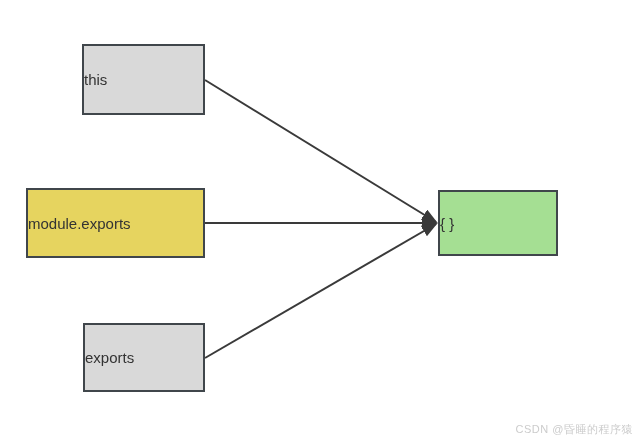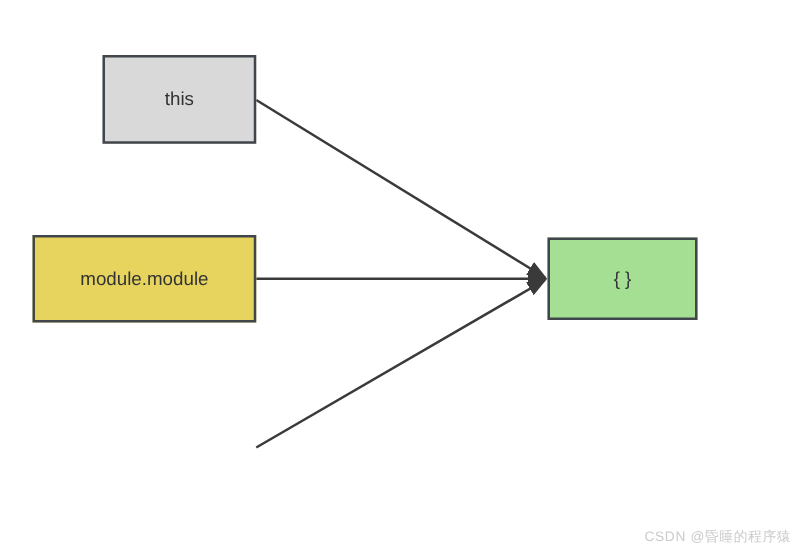--- a/index.html
+++ b/index.html
@@ -22,21 +22,20 @@
     width: 636px;
     height: 442px;
     pointer-events: none;
   }
   .node {
     position: absolute;
     box-sizing: border-box;
     border: 2px solid #40464b;
     display: flex;
     align-items: center;
-    justify-content: center;
     font-size: 15px;
     color: #333333;
     white-space: nowrap;
   }
   .node-this    { left: 82px;  top: 44px;  width: 123px; height: 71px; }
   .node-module  { left: 26px;  top: 188px; width: 179px; height: 70px; }
   .node-exports { left: 83px;  top: 323px; width: 122px; height: 69px; }
   .node-target  { left: 438px; top: 190px; width: 120px; height: 66px; }
   .watermark {
     position: absolute;
@@ -61,23 +60,26 @@
   <line x1="205" y1="80" x2="436" y2="222" stroke="#3a3a3a" stroke-width="2" marker-end="url(#arrowhead)"></line>
       <line x1="205" y1="223" x2="436" y2="223" stroke="#3a3a3a" stroke-width="2" marker-end="url(#arrowhead)"></line>
       <line x1="205" y1="358" x2="436" y2="224" stroke="#3a3a3a" stroke-width="2" marker-end="url(#arrowhead)"></line>
     </svg>
 
   <div class="node node-this" style="background: rgb(217, 217, 217);">
     <span>this</span>
   </div>
 
   <div class="node node-module" style="background: rgb(230, 212, 95);">
-    <span>module.module</span>
+    <span>module.exports</span>
   </div>
 
+  <div class="node node-exports" style="background: rgb(217, 217, 217);">
+    <span>exports</span>
+  </div>
 
   <div class="node node-target" style="background: rgb(165, 223, 147);">
     <span>{ }</span>
   </div>
 
   <div class="watermark" style="color: rgb(204, 204, 204); text-align: right;">CSDN @昏睡的程序猿</div>
 
 </div>
 
 </body></html>

